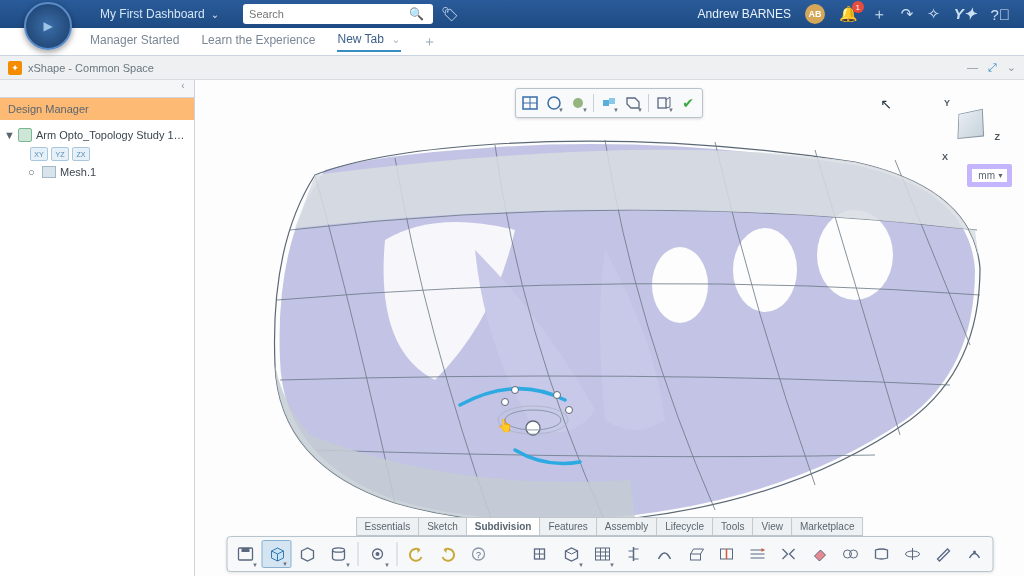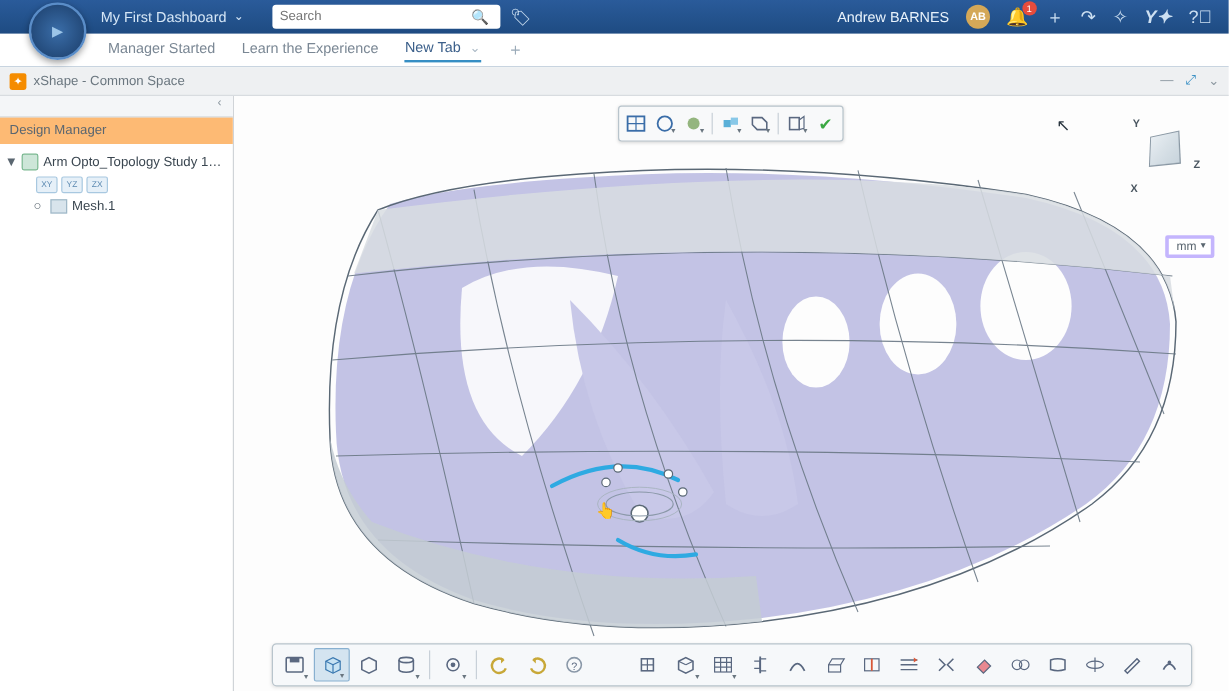--- a/index.html
+++ b/index.html
@@ -5,21 +5,21 @@
   * { box-sizing: border-box; margin: 0; padding: 0; }
   body { font-family: Arial, Helvetica, sans-serif; font-size: 11px; width: 1024px; height: 576px; overflow: hidden; background: #fff; position: relative; }
   
   
   .header { height: 28px; background: linear-gradient(to bottom, #2a5b9a, #1e4b82); display: flex; align-items: center; color: #fff; padding-left: 80px; position: relative; }
   .compass { position: absolute; left: 24px; top: 2px; width: 48px; height: 48px; border-radius: 50%; background: radial-gradient(circle, #3a6da8, #1a3c68); border: 2px solid #5a8dc8; z-index: 100; display: flex; align-items: center; justify-content: center; box-shadow: 0 2px 6px rgba(0,0,0,0.4); }
   .compass::before { content: '▶'; color: #9cc5e8; font-size: 12px; }
   .brand { font-size: 13px; }
   .brand .bold { font-weight: bold; }
   .brand .pipe { margin: 0 4px; color: #8ab5e0; }
-  .dash-name { margin-left: 4px; color: #d5e6f6; font-size: 12px; }
+  .dash-name { margin-left: 20px; color: #d5e6f6; font-size: 12px; }
   .chev { margin-left: 6px; font-size: 10px; color: #d5e6f6; }
   .search-box { margin-left: 24px; background: #fff; border-radius: 3px; display: flex; align-items: center; padding: 2px 6px; height: 20px; width: 190px; }
   .search-box input { border: none; outline: none; width: 160px; font-size: 11px; color: #888; }
   .search-box .mag { color: #888; font-size: 12px; }
   .tag-icon { margin-left: 8px; color: #cde0f2; font-size: 14px; }
   .hdr-right { margin-left: auto; display: flex; align-items: center; gap: 14px; padding-right: 14px; }
   .user-name { font-size: 12px; color: #e8f2fb; }
   .avatar { width: 20px; height: 20px; border-radius: 50%; background: #d4a858; color: #fff; display: flex; align-items: center; justify-content: center; font-size: 9px; font-weight: bold; position: relative; }
   .hdr-ico { color: #cde0f2; font-size: 15px; cursor: pointer; position: relative; }
   .badge { position: absolute; top: -4px; right: -6px; background: #e74c3c; color: #fff; border-radius: 50%; width: 12px; height: 12px; font-size: 8px; display: flex; align-items: center; justify-content: center; }
@@ -69,21 +69,21 @@
   
   
   .orient { position: absolute; right: 28px; top: 18px; width: 56px; height: 56px; }
   .orient .cube { position: absolute; left: 16px; top: 12px; width: 28px; height: 28px; border: 1px solid #8a98a4; background: linear-gradient(135deg, #e8eef2, #c8d4dc); transform: perspective(100px) rotateX(20deg) rotateY(-25deg); }
   .orient .ax { position: absolute; font-size: 9px; color: #4a5660; font-weight: bold; }
   .orient .ax.y { left: 4px; top: 0; }
   .orient .ax.z { right: -4px; top: 34px; }
   .orient .ax.x { left: 2px; bottom: -8px; }
   
   
-  .units { position: absolute; right: 12px; top: 84px; background: #fff; border: 3px solid #c4b5fd; padding: 1px 12px 1px 6px; font-size: 10px; color: #5a6670; border-radius: 2px; margin-top: 32px; }
+  .units { position: absolute; right: 12px; top: 84px; background: #fff; border: 5px solid #c4b5fd; padding: 1px 12px 1px 6px; font-size: 10px; color: #5a6670; border-radius: 2px; }
   .units::after { content: '▼'; font-size: 7px; position: absolute; right: 3px; top: 3px; }
   
   
   .cursor { position: absolute; right: 132px; top: 16px; font-size: 14px; color: #2a3640; }
   
   
   .btm-tabs { position: absolute; bottom: 40px; left: 50%; transform: translateX(-50%); display: flex; background: #eef1f3; border: 1px solid #c0c8ce; font-size: 10px; color: #5a6670; }
   .btm-tabs .bt { padding: 3px 8px; border-right: 1px solid #c0c8ce; cursor: pointer; }
   .btm-tabs .bt.active { background: #fff; font-weight: bold; }
   .btm-tabs .bt:last-child { border-right: none; }
@@ -265,20 +265,31 @@
     <div class="orient">
       <div class="cube"></div>
       <span class="ax y">Y</span>
       <span class="ax z">Z</span>
       <span class="ax x">X</span>
     </div>
 
     <div class="units">mm</div>
     <div class="cursor">↖</div>
 
+    <div class="btm-tabs">
+      <span class="bt">Essentials</span>
+      <span class="bt">Sketch</span>
+      <span class="bt active">Subdivision</span>
+      <span class="bt">Features</span>
+      <span class="bt">Assembly</span>
+      <span class="bt">Lifecycle</span>
+      <span class="bt">Tools</span>
+      <span class="bt">View</span>
+      <span class="bt">Marketplace</span>
+    </div>
 
     <div class="cmd-bar">
       <div class="cbtn">
           <svg viewBox="0 0 20 18" width="20" height="18">
             <rect x="3" y="3" width="14" height="12" rx="1" fill="none" stroke="#5a6880" stroke-width="1.3"></rect>
             <rect x="6" y="3" width="8" height="4" fill="#5a6880"></rect>
           </svg>
           <span class="dd">▼</span>
         </div>
       <div class="cbtn active">

